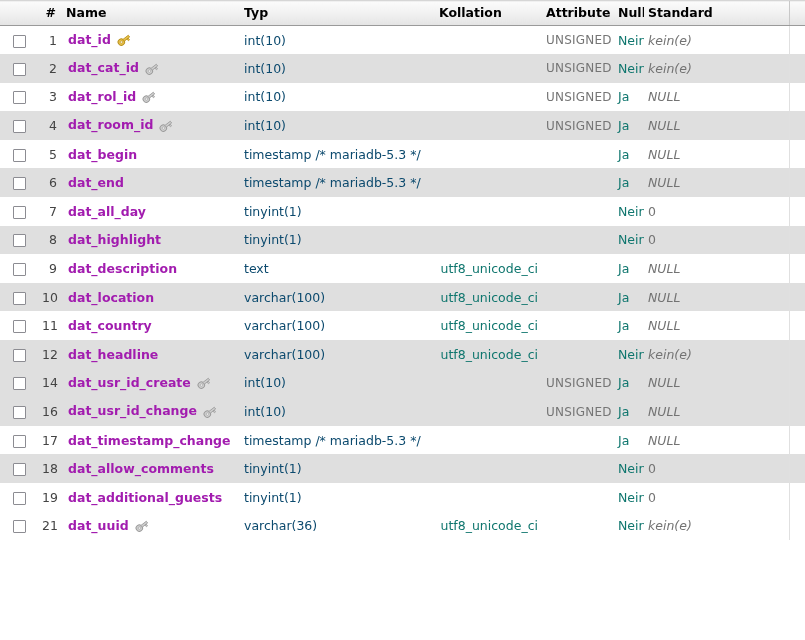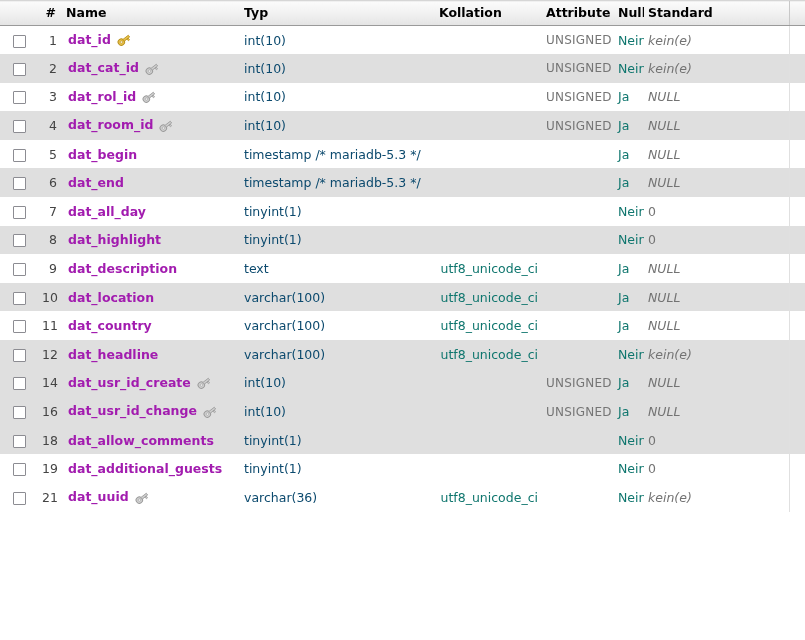--- a/index.html
+++ b/index.html
@@ -326,20 +326,31 @@
                 <rect x="11.0" y="9.0" width="1.5" height="2.3" fill="#cfcfcf" stroke="#9a9a9a" stroke-width="0.7"></rect>
               </g>
             </svg></span></td>
         <td class="cell-type">int(10)</td>
         <td class="cell-coll"></td>
         <td class="cell-attr">UNSIGNED</td>
         <td class="cell-null">Ja</td>
         <td class="cell-std is-italic">NULL</td>
         <td class="cell-extra"></td>
       </tr>
+      <tr class="odd">
+        <td class="cell-check"><span class="row-checkbox"></span></td>
+        <td class="cell-num">17</td>
+        <td class="cell-name"><span>dat_timestamp_change</span></td>
+        <td class="cell-type">timestamp /* mariadb-5.3 */</td>
+        <td class="cell-coll"></td>
+        <td class="cell-attr"></td>
+        <td class="cell-null">Ja</td>
+        <td class="cell-std is-italic">NULL</td>
+        <td class="cell-extra"></td>
+      </tr>
       <tr class="even">
         <td class="cell-check"><span class="row-checkbox"></span></td>
         <td class="cell-num">18</td>
         <td class="cell-name"><span>dat_allow_comments</span></td>
         <td class="cell-type">tinyint(1)</td>
         <td class="cell-coll"></td>
         <td class="cell-attr"></td>
         <td class="cell-null">Nein</td>
         <td class="cell-std">0</td>
         <td class="cell-extra"></td>

